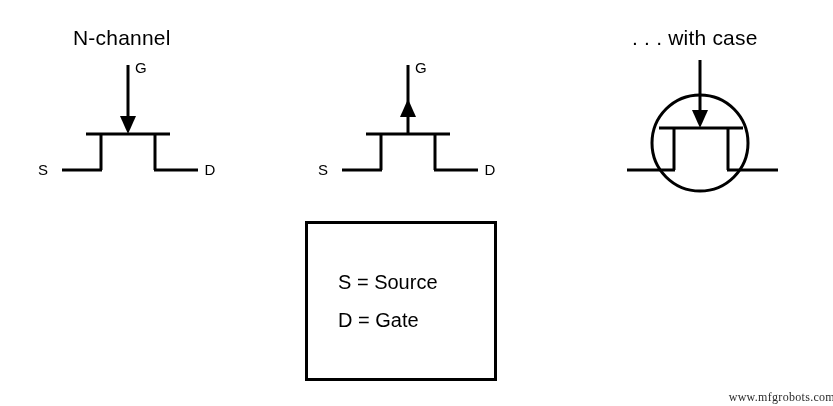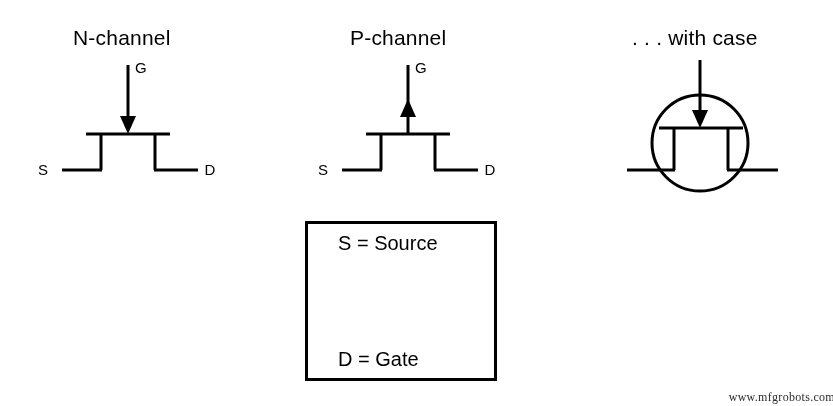--- a/index.html
+++ b/index.html
@@ -55,21 +55,21 @@
     left: 305px;
     top: 221px;
     width: 192px;
     height: 160px;
     box-sizing: border-box;
     border: 3px solid #000000;
     background: #ffffff;
     display: flex;
     flex-direction: column;
     align-items: center;
-    justify-content: space-between;
+    justify-content: center;
   }
   .legend-line {
     font-family: "Liberation Sans", sans-serif;
     font-size: 20px;
     color: #000000;
     line-height: 1;
     margin: 9px 0;
     white-space: nowrap;
     text-align: left;
     width: 126px;
@@ -107,21 +107,20 @@
 
       <line x1="124" y1="115" x2="168" y2="115"></line>
     </g>
 
     <polygon points="98,79 90,61 106,61" fill="#000000" stroke="none"></polygon>
     <text class="term-label" x="105" y="18">G</text>
     <text class="term-label" x="13" y="120" text-anchor="middle">S</text>
     <text class="term-label" x="180" y="120" text-anchor="middle">D</text>
   </svg>
 
-  <div class="symbol-title" id="title-p">P-channel</div>
 
   <svg class="symbol-svg" id="svg-p" viewBox="0 0 215 135">
     <g stroke="#000000" stroke-width="3" fill="none" stroke-linecap="butt">
 
       <line x1="98" y1="10" x2="98" y2="79"></line>
 
       <line x1="56" y1="79" x2="140" y2="79"></line>
 
       <line x1="71" y1="79" x2="71" y2="115"></line>
 

